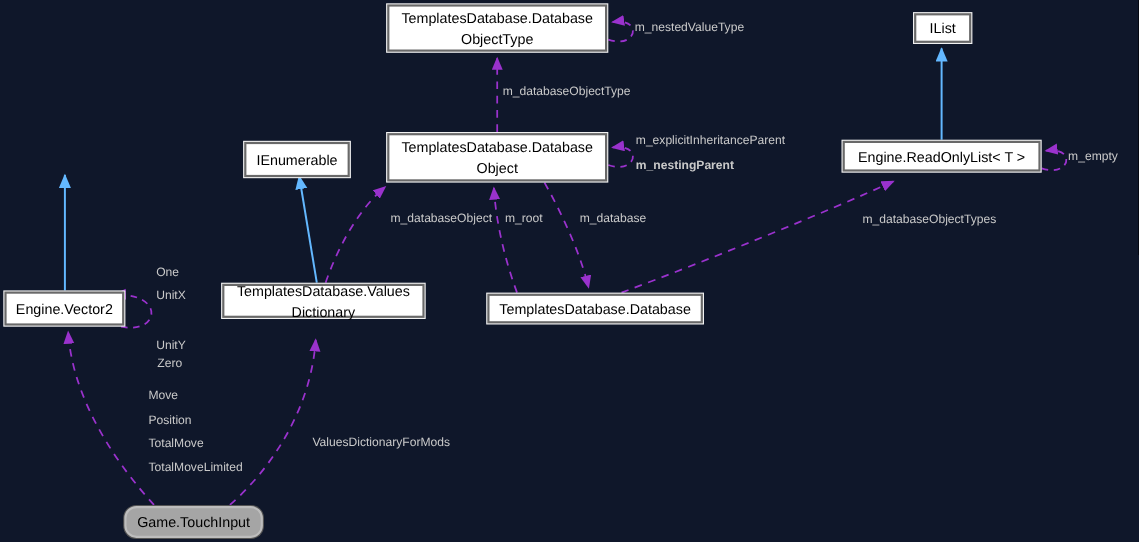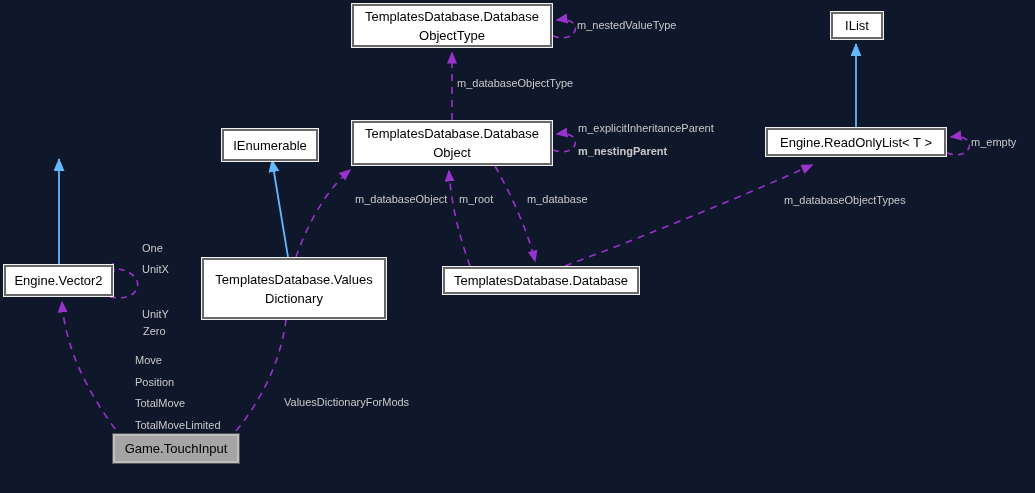--- a/index.html
+++ b/index.html
@@ -40,23 +40,23 @@
     white-space:nowrap;
   }
   
   #n-db-object-type{left:352px;top:4px;width:200px;height:43px;}
   #n-ilist{left:831px;top:12px;width:52px;height:27px;}
   #n-iequatable{left:15px;top:128px;width:88px;height:26px;}
   #n-ienumerable{left:222px;top:129px;width:96px;height:32px;}
   #n-db-object{left:352px;top:121px;width:200px;height:44px;}
   #n-read-only-list{left:766px;top:128px;width:180px;height:28px;}
   #n-vector2{left:4px;top:265px;width:109px;height:31px;}
-  #n-values-dictionary{left:202px;top:258px;width:184px;height:61px;}
+  #n-values-dictionary{left:202px;top:258px;width:184px;height:31px;}
   #n-database{left:443px;top:267px;width:196px;height:27px;}
-  #n-touch-input{left:113px;top:434px;width:126px;height:29px;}
+  #n-touch-input{left:113px;top:460px;width:126px;height:29px;border-radius:11px;}
   
   #l-nested-value-type{left:577px;top:19px;}
   #l-database-object-type{left:457px;top:77px;}
   #l-explicit-inheritance-parent{left:578px;top:122px;}
   #l-nesting-parent{left:578px;top:145px;font-weight:bold;}
   #l-empty{left:971px;top:136px;}
   #l-database-object{left:331px;top:193px;margin-left:24px;}
   #l-root{left:459px;top:193px;}
   #l-database{left:527px;top:193px;}
   #l-database-object-types{left:748px;top:194px;margin-left:36px;}

